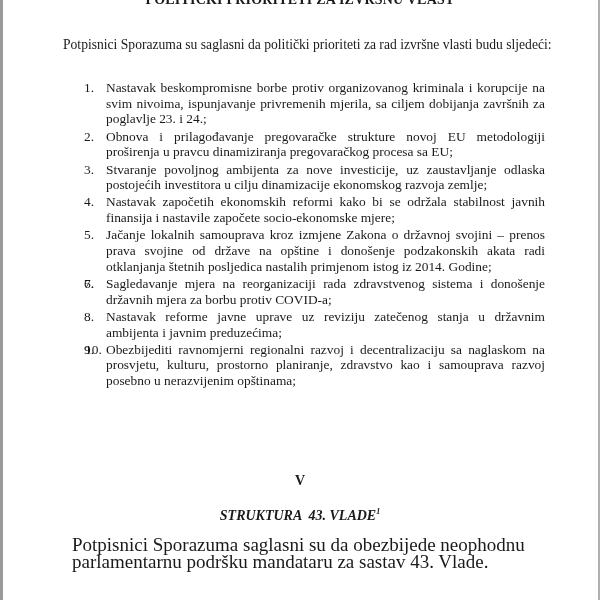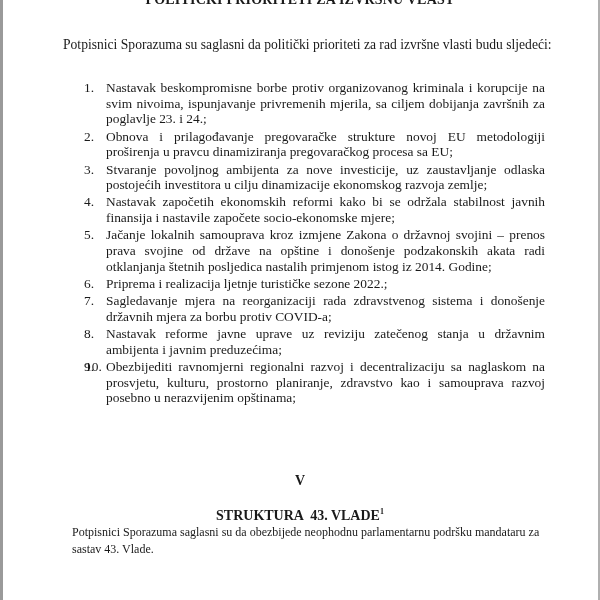--- a/index.html
+++ b/index.html
@@ -19,41 +19,41 @@
   }
   .intro { position: absolute; top: 37px; left: 63px; font-size: 13.6px; text-align: right; }
   ol.list { position: absolute; top: 80px; left: 80px; width: 465px; margin: 0; padding: 0; list-style: none; }
   ol.list li {
     position: relative; padding-left: 26px; font-size: 13.4px; line-height: 15.7px;
     text-align: justify; margin-bottom: 1.5px;
   }
   ol.list li .num { position: absolute; left: 4px; top: 0; }
   ol.list li.two .num { left: 5px; }
   .section-num { position: absolute; top: 473px; left: 0; width: 600px; text-align: center; font-weight: bold; font-size: 14px; }
-  .section-title { position: absolute; top: 508px; left: 0; width: 600px; text-align: center; font-weight: bold; font-size: 14px; }
+  .section-title { position: absolute; top: 508px; left: 0; width: 600px; text-align: center; font-weight: bold; font-size: 14px; font-style: italic; }
   .section-title sup { font-size: 8px; vertical-align: top; position: relative; top: -1px; }
-  .outro { position: absolute; top: 524px; left: 72px; width: 470px; font-size: 12px; line-height: 17px; }
+  .outro { position: absolute; top: 536px; left: 72px; width: 470px; font-size: 19px; line-height: 17px; }
 </style>
 </head>
 <body>
 
 <div class="edge-left"></div>
 <div class="edge-right"></div>
 
 <div class="page">
   <div class="title">POLITIČKI PRIORITETI ZA IZVRŠNU VLAST</div>
   <div class="intro">Potpisnici Sporazuma su saglasni da politički prioriteti za rad izvršne vlasti budu sljedeći:</div>
 
   <ol class="list">
     <li><span class="num">1.</span><span>Nastavak beskompromisne borbe protiv organizovanog kriminala i korupcije na svim nivoima, ispunjavanje privremenih mjerila, sa ciljem dobijanja završnih za poglavlje 23. i 24.;</span></li>
     <li><span class="num">2.</span><span>Obnova i prilagođavanje pregovaračke strukture novoj EU metodologiji proširenja u pravcu dinamiziranja pregovaračkog procesa sa EU;</span></li>
     <li><span class="num">3.</span><span>Stvaranje povoljnog ambijenta za nove investicije, uz zaustavljanje odlaska postojećih investitora u cilju dinamizacije ekonomskog razvoja zemlje;</span></li>
     <li><span class="num">4.</span><span>Nastavak započetih ekonomskih reformi kako bi se održala stabilnost javnih finansija i nastavile započete socio-ekonomske mjere;</span></li>
     <li><span class="num">5.</span><span>Jačanje lokalnih samouprava kroz izmjene Zakona o državnoj svojini – prenos prava svojine od države na opštine i donošenje podzakonskih akata radi otklanjanja štetnih posljedica nastalih primjenom istog iz 2014. Godine;</span></li>
-    <li><span class="num">6.</span><span>Priprema i realizacija ljetnje turističke sezone 2022.;</span></li>
+    <li><span class="num">6.</span></li>
     <li><span class="num">7.</span><span>Sagledavanje mjera na reorganizaciji rada zdravstvenog sistema i donošenje državnih mjera za borbu protiv COVID-a;</span></li>
     <li><span class="num">8.</span><span>Nastavak reforme javne uprave uz reviziju zatečenog stanja u državnim ambijenta i javnim preduzećima;</span></li>
     <li><span class="num">9.</span></li>
     <li class="two"><span class="num">10.</span><span>Obezbijediti ravnomjerni regionalni razvoj i decentralizaciju sa naglaskom na prosvjetu, kulturu, prostorno planiranje, zdravstvo kao i samouprava razvoj posebno u nerazvijenim opštinama;</span></li>
   </ol>
 
   <div class="section-num">V</div>
   <div class="section-title"><span style="white-space:pre">STRUKTURA  43. VLADE</span><sup>1</sup></div>
   <div class="outro">Potpisnici Sporazuma saglasni su da obezbijede neophodnu parlamentarnu podršku mandataru za sastav 43. Vlade.</div>
 </div>

